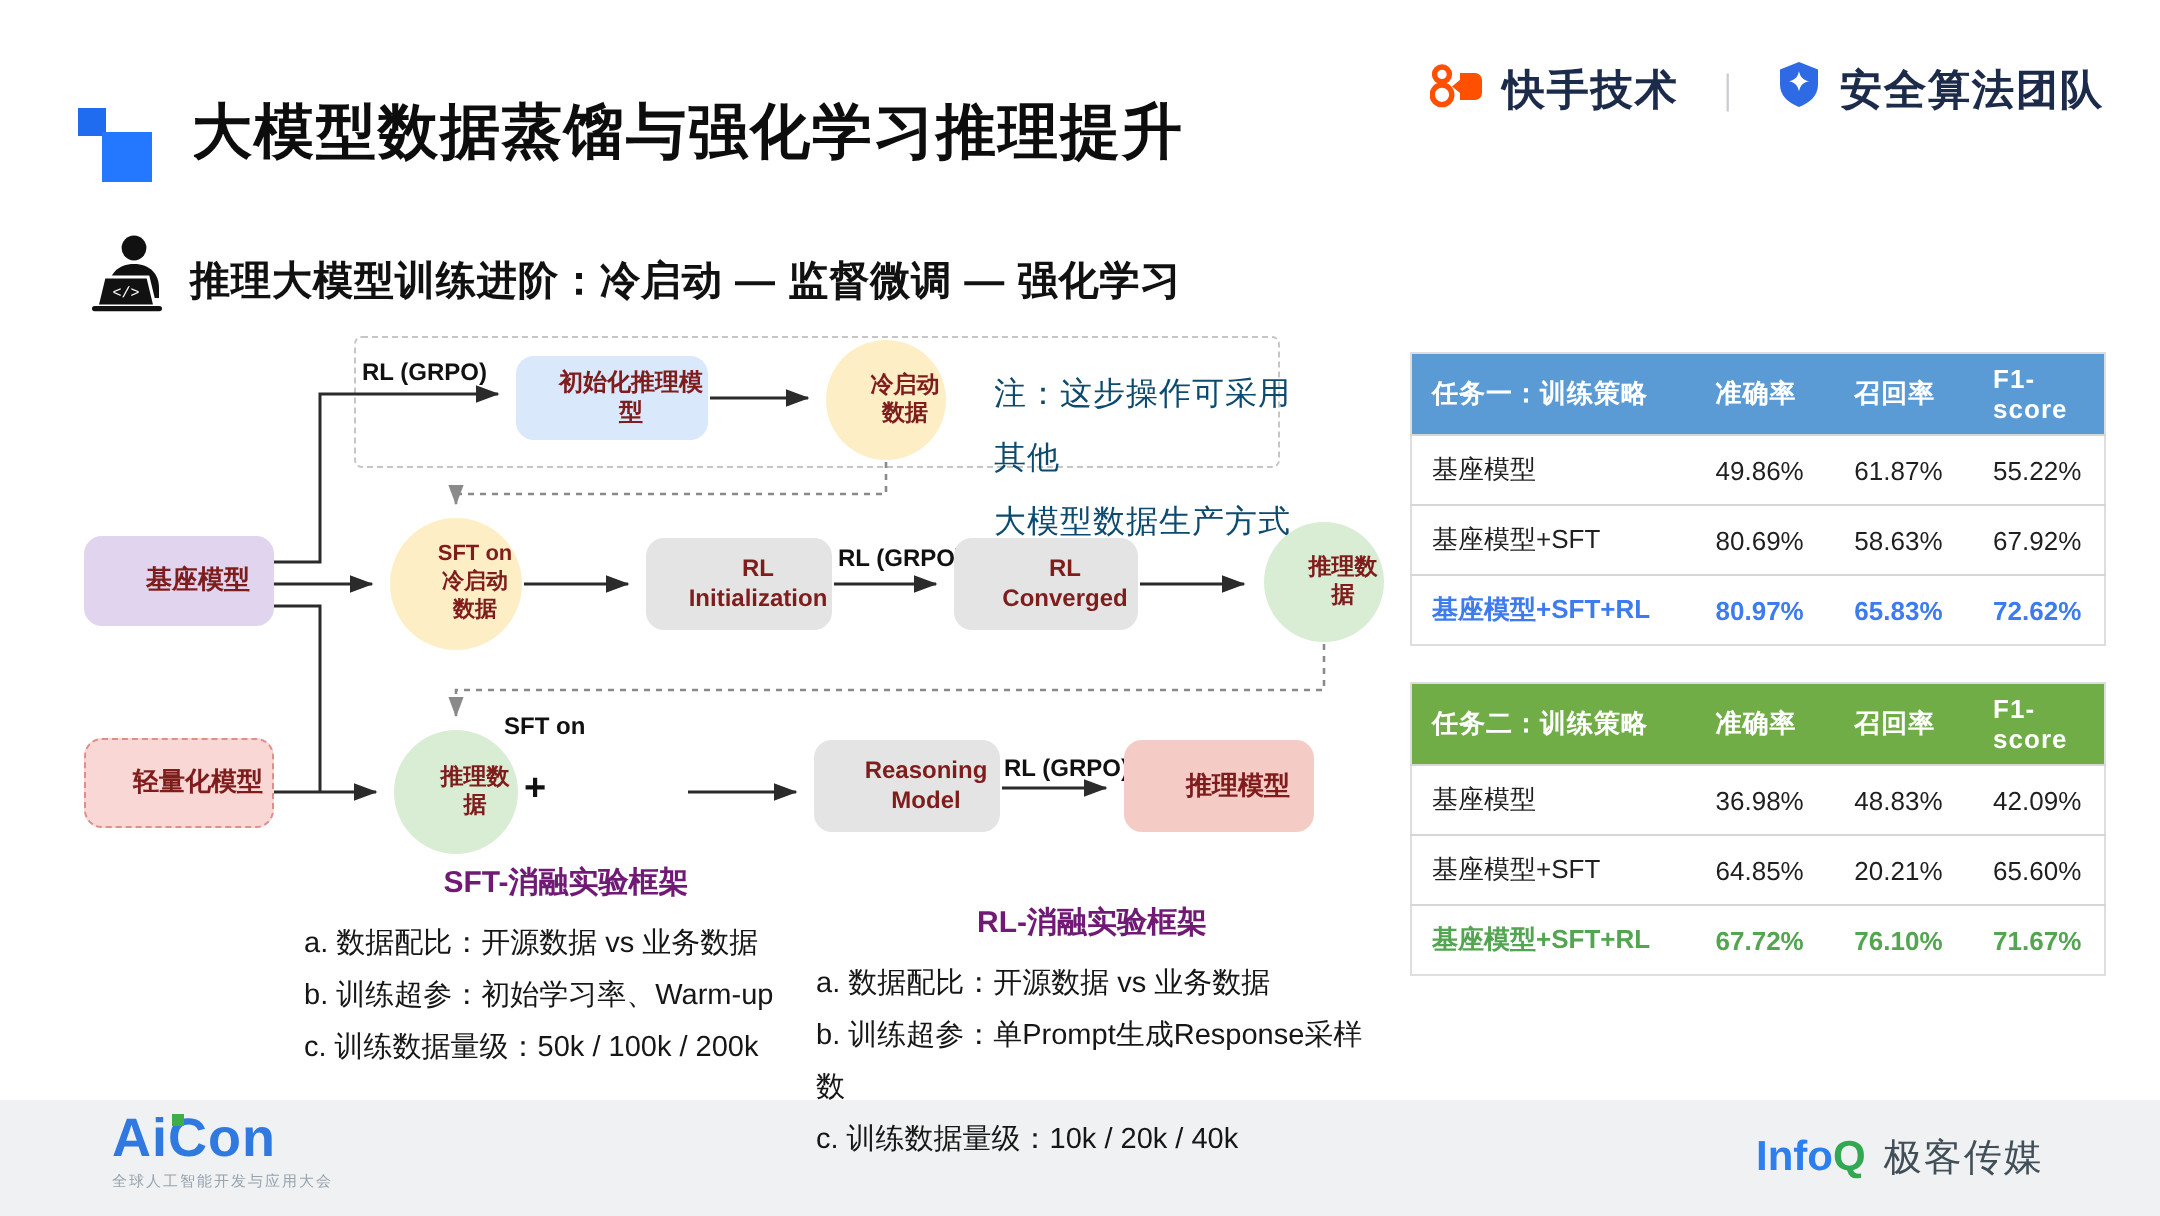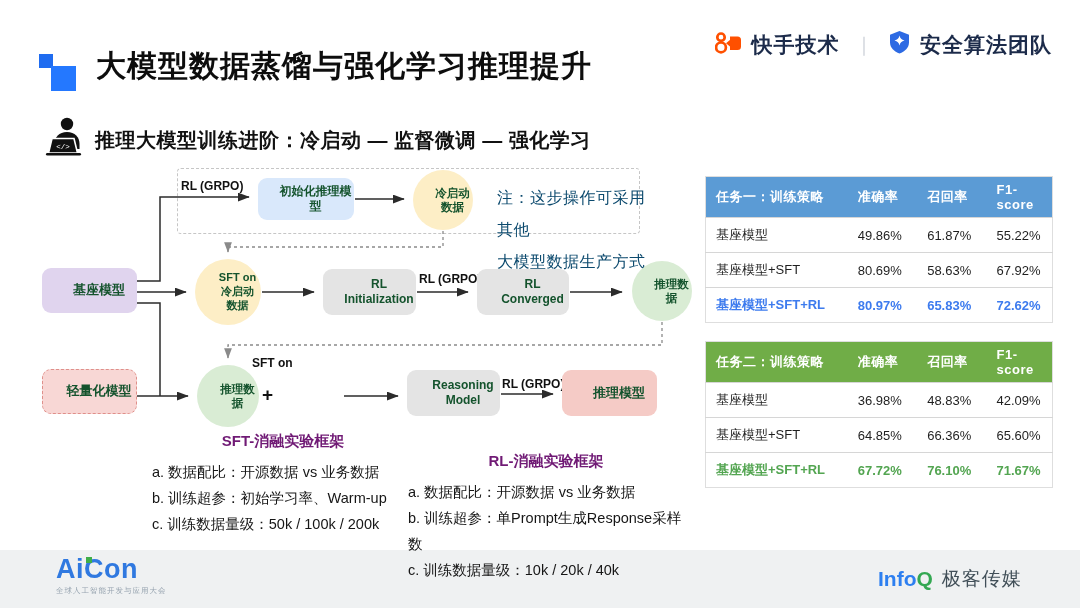--- a/index.html
+++ b/index.html
@@ -17,21 +17,21 @@
   
   .subtitle-row { position:absolute; left:44px; top:116px; display:flex; align-items:center; }
   .subtitle { font-size:20px; font-weight:700; color:#111; margin-left:10px; letter-spacing:0.5px; }
 
   
   .fc-layer { position:absolute; inset:0; }
   .dashed-group { position:absolute; left:177px; top:168px; width:463px; height:66px;
                   border:1.5px dashed #c6c6c6; border-radius:4px; }
   svg.connectors { position:absolute; left:0; top:0; z-index:2; }
   .node { position:absolute; display:flex; align-items:center; justify-content:center;
-          text-align:center; font-weight:600; color:#14532d; z-index:3;
+          text-align:center; font-weight:600; color:#7f1d1d; z-index:3;
           white-space:pre-line; line-height:1.25;padding-left:19px; }
   .box { border-radius:9px; }
   .n-blue   { background:#d9e8fb; }
   .n-yellow { background:#fdeec6; }
   .n-purple { background:#e0d4ee; }
   .n-gray   { background:#e4e4e4; }
   .n-green  { background:#d9ecd4; }
   .n-pink   { background:#f8d7d5; border:1.5px dashed #df8f8a; }
   .n-red    { background:#f5cbc6; }
   .circle { border-radius:50%; }
@@ -232,21 +232,21 @@
       <tbody>
         <tr>
           <td>基座模型</td>
           <td>36.98%</td>
           <td>48.83%</td>
           <td>42.09%</td>
         </tr>
         <tr>
           <td>基座模型+SFT</td>
           <td>64.85%</td>
-          <td>66.36%</td>
+          <td>20.21%</td>
           <td>65.60%</td>
         </tr>
         <tr class="hl-green">
           <td>基座模型+SFT+RL</td>
           <td>67.72%</td>
           <td>76.10%</td>
           <td>71.67%</td>
         </tr>
       </tbody>
     </table>

